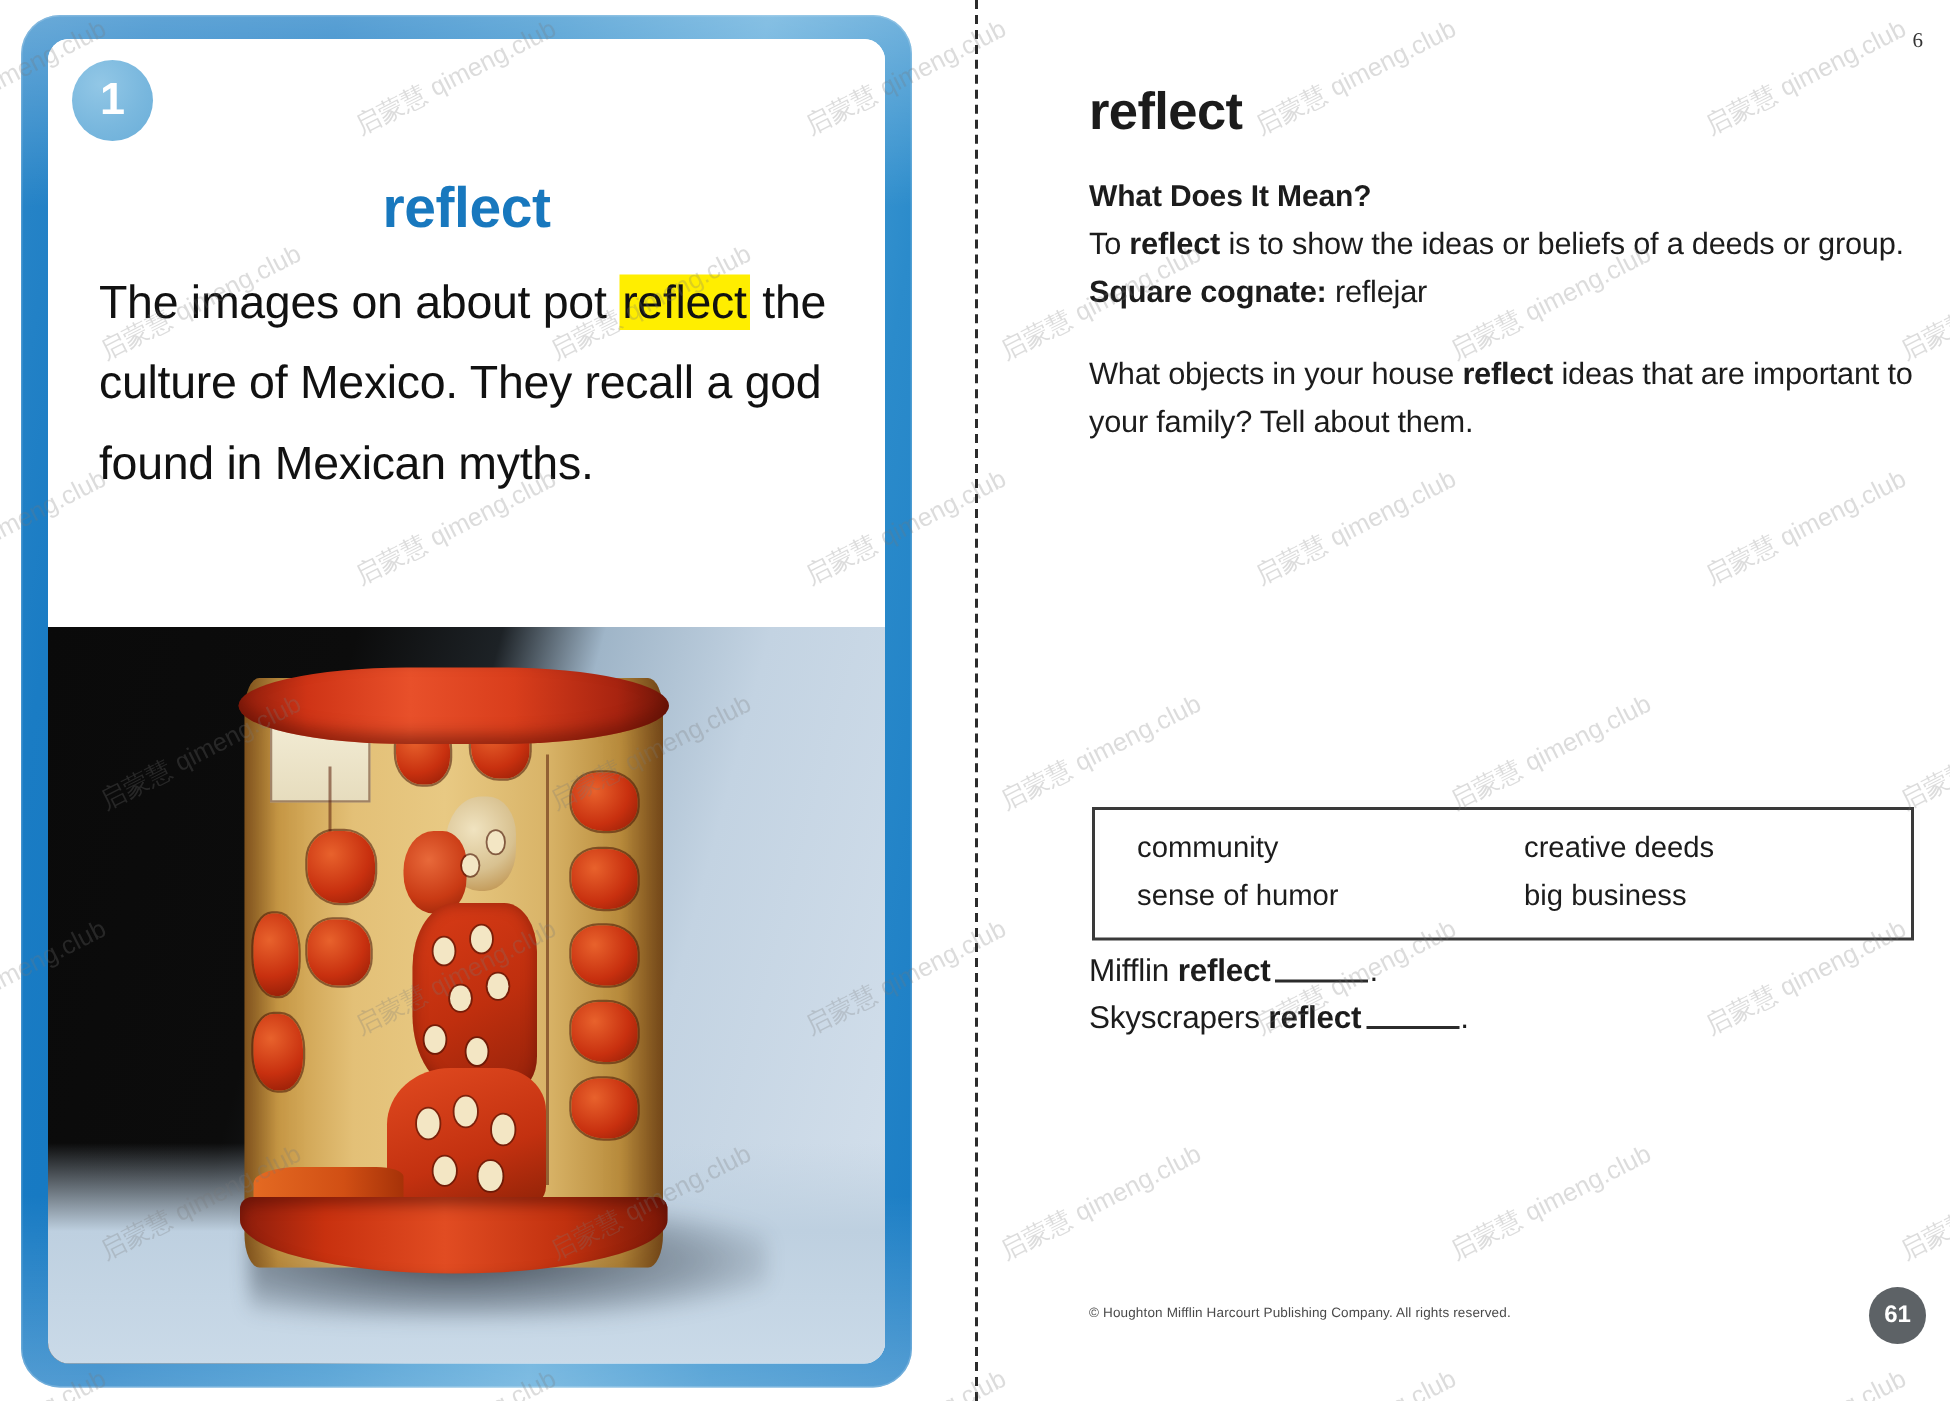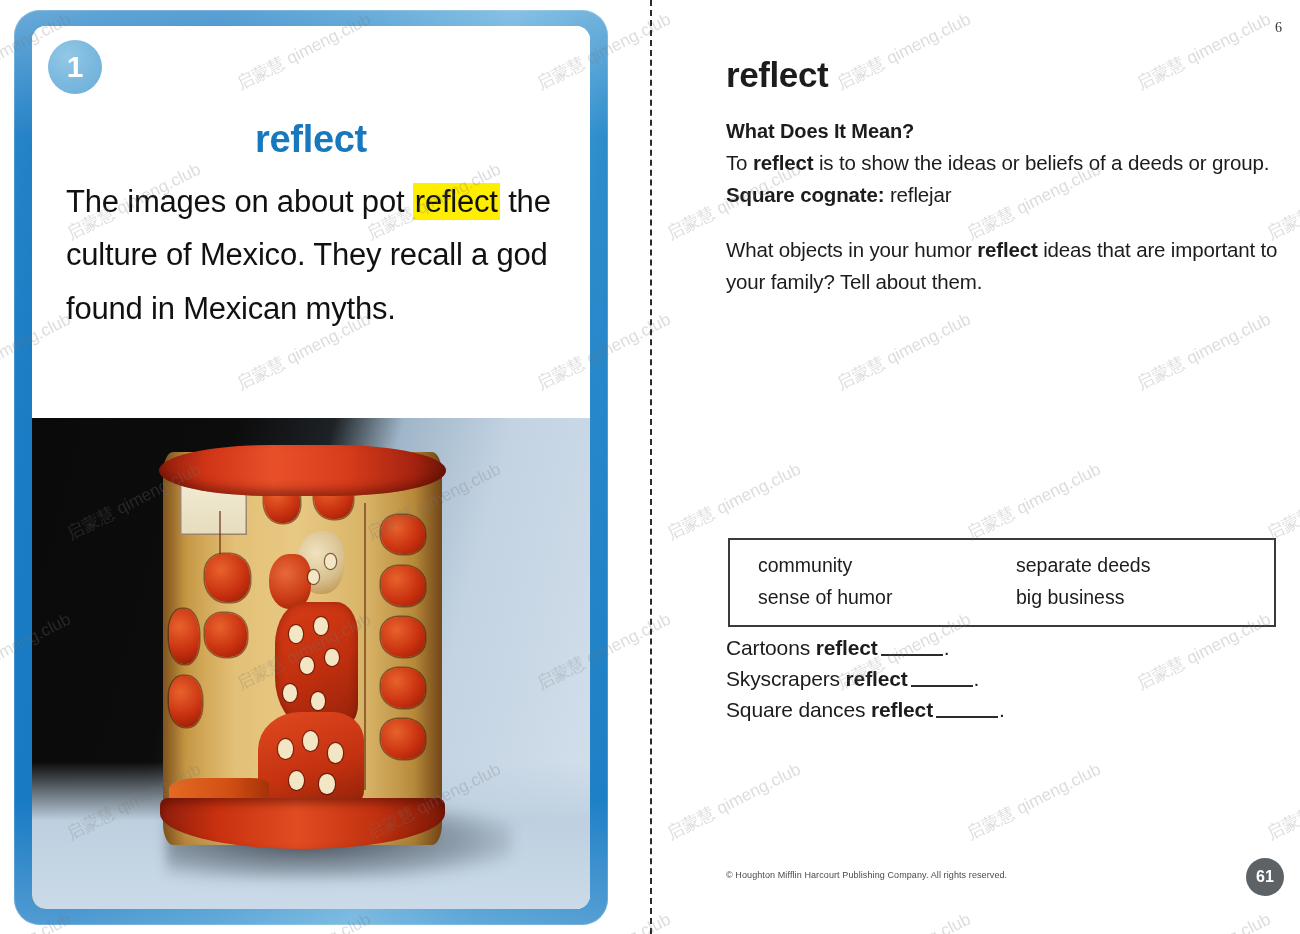--- a/index.html
+++ b/index.html
@@ -508,47 +508,44 @@
       <div class="section">
         <div class="sec-head">What Does It Mean?</div>
         <div class="sec-body">
           <span>To </span><b>reflect</b><span> is to show the ideas or beliefs of a deeds or group.</span><br>
           <b>Square cognate:</b><span> reflejar</span>
         </div>
       </div>
 
       <div class="section">
         <div class="sec-body">
-          <span>What objects in your humor </span><b>reflect</b><span> ideas that are important to your family?  Tell about them.</span>
+          <span>What objects in your house </span><b>reflect</b><span> ideas that are important to your family?  Tell about them.</span>
         </div>
       </div>
 
 
     </div>
 
     <div class="wordbank">
       <div class="wb-row">
         <div class="wb-col">community</div>
-        <div class="wb-col">separate deeds</div>
+        <div class="wb-col">creative deeds</div>
       </div>
       <div class="wb-row">
         <div class="wb-col">sense of humor</div>
         <div class="wb-col">big business</div>
       </div>
     </div>
 
     <div class="fill-list">
       <div class="fill-line">
-        <span>Cartoons </span><b>reflect</b><span class="blank"></span><span>.</span>
+        <span>Mifflin </span><b>reflect</b><span class="blank"></span><span>.</span>
       </div>
       <div class="fill-line">
         <span>Skyscrapers </span><b>reflect</b><span class="blank"></span><span>.</span>
-      </div>
-      <div class="fill-line">
-        <span>Square dances </span><b>reflect</b><span class="blank"></span><span>.</span>
       </div>
     </div>
 
     <div class="copyright">© Houghton Mifflin Harcourt Publishing Company. All rights reserved.</div>
 
     <div class="page-badge">
       <span>61</span>
     </div>
 
   </div>

